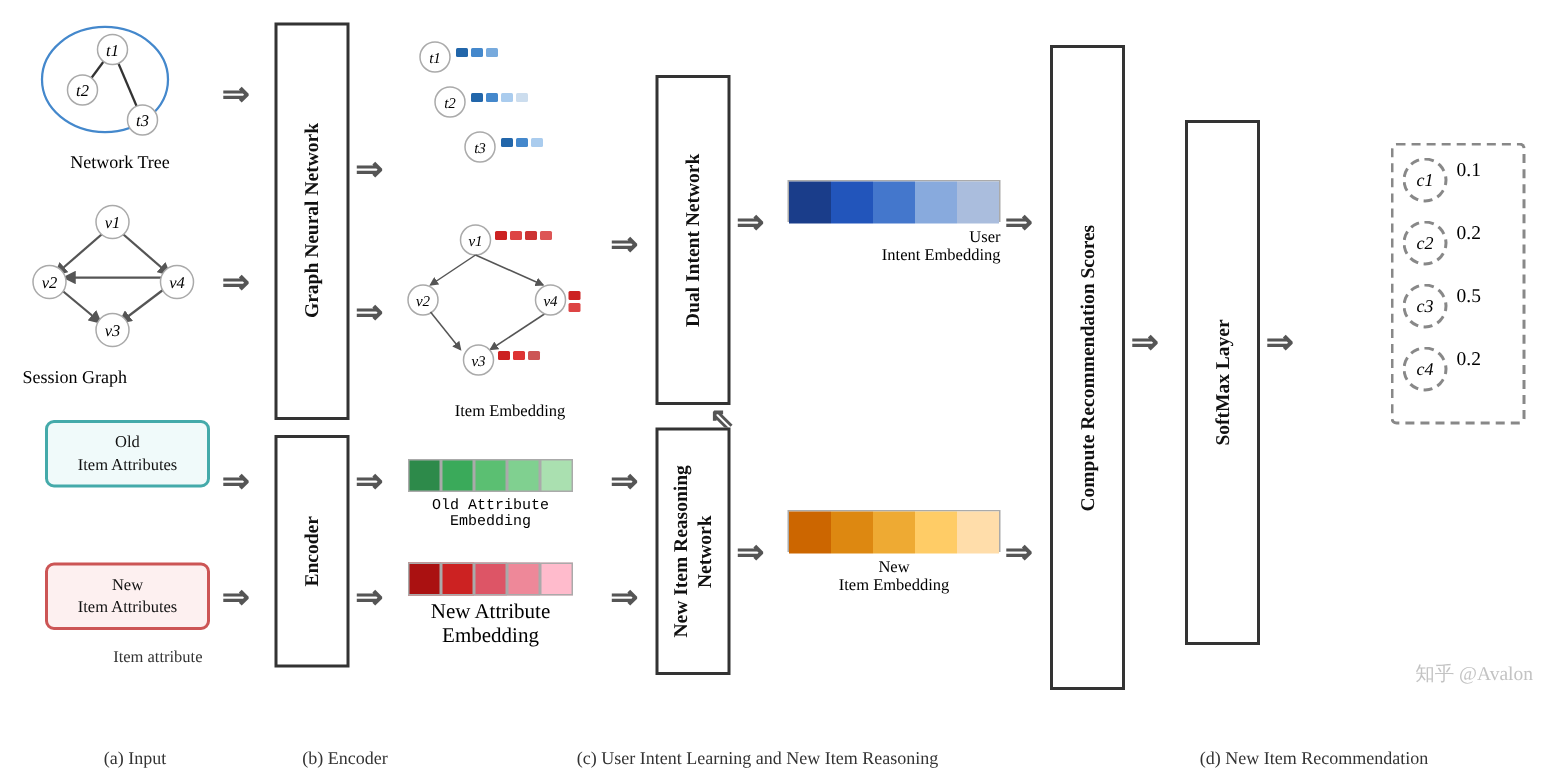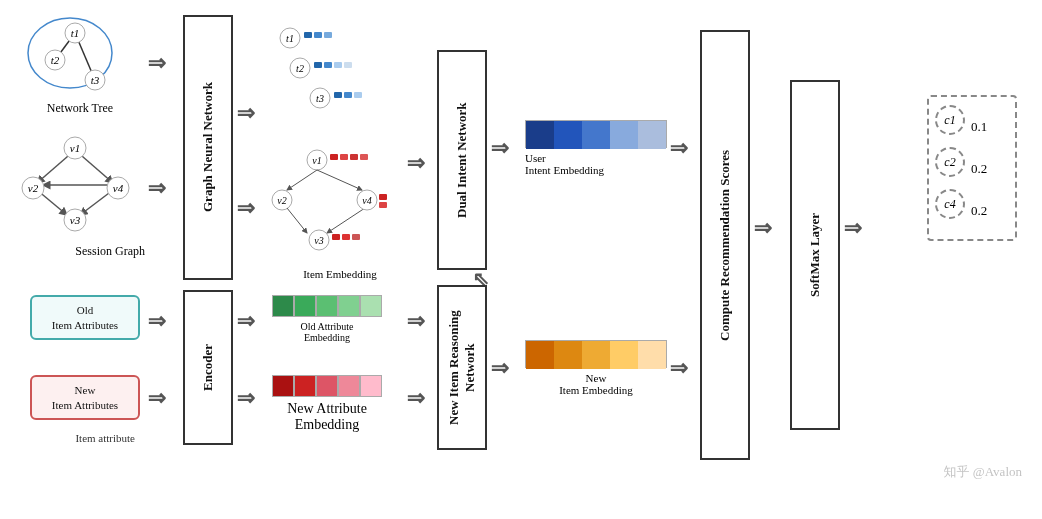--- a/index.html
+++ b/index.html
@@ -76,21 +76,21 @@
       position: absolute;
       left: 15px;
       top: 130px;
       width: 130px;
       height: 130px;
     }
 
     .old-attr {
       position: absolute;
       left: 30px;
-      top: 295px;
+      top: 280px;
       width: 110px;
       height: 45px;
       border: 2px solid #4aa;
       border-radius: 6px;
       background: #f0fafa;
       display: flex;
       align-items: center;
       justify-content: center;
       text-align: center;
       font-size: 11px;
@@ -140,21 +140,21 @@
     
     .candidates-area {
       position: absolute;
       right: 25px;
       top: 95px;
       width: 90px;
     }
 
     .candidate-item {
       display: flex;
-      align-items: flex-end;
+      align-items: flex-start;
       margin-bottom: 12px;
     }
 
     .candidate-circle {
       width: 30px;
       height: 30px;
       border-radius: 50%;
       border: 2px dashed #888;
       display: flex;
       align-items: center;
@@ -218,21 +218,21 @@
 
         <circle cx="60" cy="18" r="11" fill="white" stroke="#aaa" stroke-width="1"></circle>
         <text x="60" y="22" text-anchor="middle" font-size="11" font-style="italic">v1</text>
         <circle cx="18" cy="58" r="11" fill="white" stroke="#aaa" stroke-width="1"></circle>
         <text x="18" y="62" text-anchor="middle" font-size="11" font-style="italic">v2</text>
         <circle cx="60" cy="90" r="11" fill="white" stroke="#aaa" stroke-width="1"></circle>
         <text x="60" y="94" text-anchor="middle" font-size="11" font-style="italic">v3</text>
         <circle cx="103" cy="58" r="11" fill="white" stroke="#aaa" stroke-width="1"></circle>
         <text x="103" y="62" text-anchor="middle" font-size="11" font-style="italic">v4</text>
       </svg>
-      <div style="text-align:right; font-size:12px; margin-top:0px;">Session Graph</div>
+      <div style="text-align:left; font-size:12px; margin-top:0px;">Session Graph</div>
     </div>
 
     <div class="old-attr">
       <span style="white-space:pre-line; text-align:center;">Old
 Item Attributes</span>
     </div>
 
     <div class="new-attr">
       <span style="white-space:pre-line; text-align:center;">New
 Item Attributes</span>
@@ -310,21 +310,21 @@
 
         <circle cx="100" cy="55" r="10" fill="white" stroke="#aaa" stroke-width="1"></circle>
         <text x="100" y="59" text-anchor="middle" font-size="10" font-style="italic">v4</text>
         <rect x="112" y="49" width="8" height="6" fill="#cc2222" rx="1"></rect>
         <rect x="112" y="57" width="8" height="6" fill="#dd4444" rx="1"></rect>
       </svg>
     </div>
 
     <div style="position:absolute; left:280px; top:268px; font-size:11px; text-align:center; width:120px;">Item Embedding</div>
 
-    <div style="position:absolute; left:272px; top:295px;">
+    <div style="position:absolute; left:272px; top:306px;font-family:Liberation Mono, monospace;">
       <div style="display:flex; flex-direction:row; height:22px; margin-bottom:4px;">
         <div style="width:22px; height:22px; background:#2d8a4a; border:1px solid #aaa;"></div>
         <div style="width:22px; height:22px; background:#3aaa5a; border:1px solid #aaa;"></div>
         <div style="width:22px; height:22px; background:#5bbf72; border:1px solid #aaa;"></div>
         <div style="width:22px; height:22px; background:#80d090; border:1px solid #aaa;"></div>
         <div style="width:22px; height:22px; background:#aae0b0; border:1px solid #aaa;"></div>
       </div>
       <div style="font-size:10px; text-align:center; white-space:pre-line;">Old Attribute
 Embedding</div>
     </div>
@@ -358,21 +358,21 @@
     <div class="arrow" style="left:491px; top:355px;">⇒</div>
 
     <div style="position:absolute; left:525px; top:120px;">
       <div style="display:flex; flex-direction:row; height:28px; margin-bottom:4px; border:1px solid #aaa;">
         <div style="width:28px; height:28px; background:#1a3d8a;"></div>
         <div style="width:28px; height:28px; background:#2255bb;"></div>
         <div style="width:28px; height:28px; background:#4477cc;"></div>
         <div style="width:28px; height:28px; background:#88aadd;"></div>
         <div style="width:28px; height:28px; background:#aabddd;"></div>
       </div>
-      <div style="font-size:11px; text-align:left; white-space:pre-line; margin-top:3px;">User
+      <div style="font-size:11px; text-align:right; white-space:pre-line; margin-top:3px;">User
 Intent Embedding</div>
     </div>
 
     <div style="position:absolute; left:525px; top:340px;">
       <div style="display:flex; flex-direction:row; height:28px; margin-bottom:4px; border:1px solid #aaa;">
         <div style="width:28px; height:28px; background:#cc6600;"></div>
         <div style="width:28px; height:28px; background:#dd8811;"></div>
         <div style="width:28px; height:28px; background:#eeaa33;"></div>
         <div style="width:28px; height:28px; background:#ffcc66;"></div>
         <div style="width:28px; height:28px; background:#ffddaa;"></div>
@@ -403,24 +403,36 @@
           <span class="candidate-val">0.1</span>
         </div>
         <div class="candidate-item">
           <div class="candidate-circle">
             <span>c2</span>
           </div>
           <span class="candidate-val">0.2</span>
         </div>
         <div class="candidate-item">
           <div class="candidate-circle">
+            <span>c3</span>
+          </div>
+          <span class="candidate-val">0.5</span>
+        </div>
+        <div class="candidate-item">
+          <div class="candidate-circle">
             <span>c4</span>
           </div>
           <span class="candidate-val">0.2</span>
         </div>
       </div>
     </div>
 
     <div class="watermark">知乎 @Avalon</div>
 
   </div>
 
+  <div class="bottom-labels">
+    <div style="width:160px; text-align:center;">(a) Input</div>
+    <div style="width:120px; text-align:center;">(b) Encoder</div>
+    <div style="width:430px; text-align:center;">(c) User Intent Learning and New Item Reasoning</div>
+    <div style="flex:1; text-align:center;">(d) New Item Recommendation</div>
+  </div>
 </div>
 
 </body></html>

